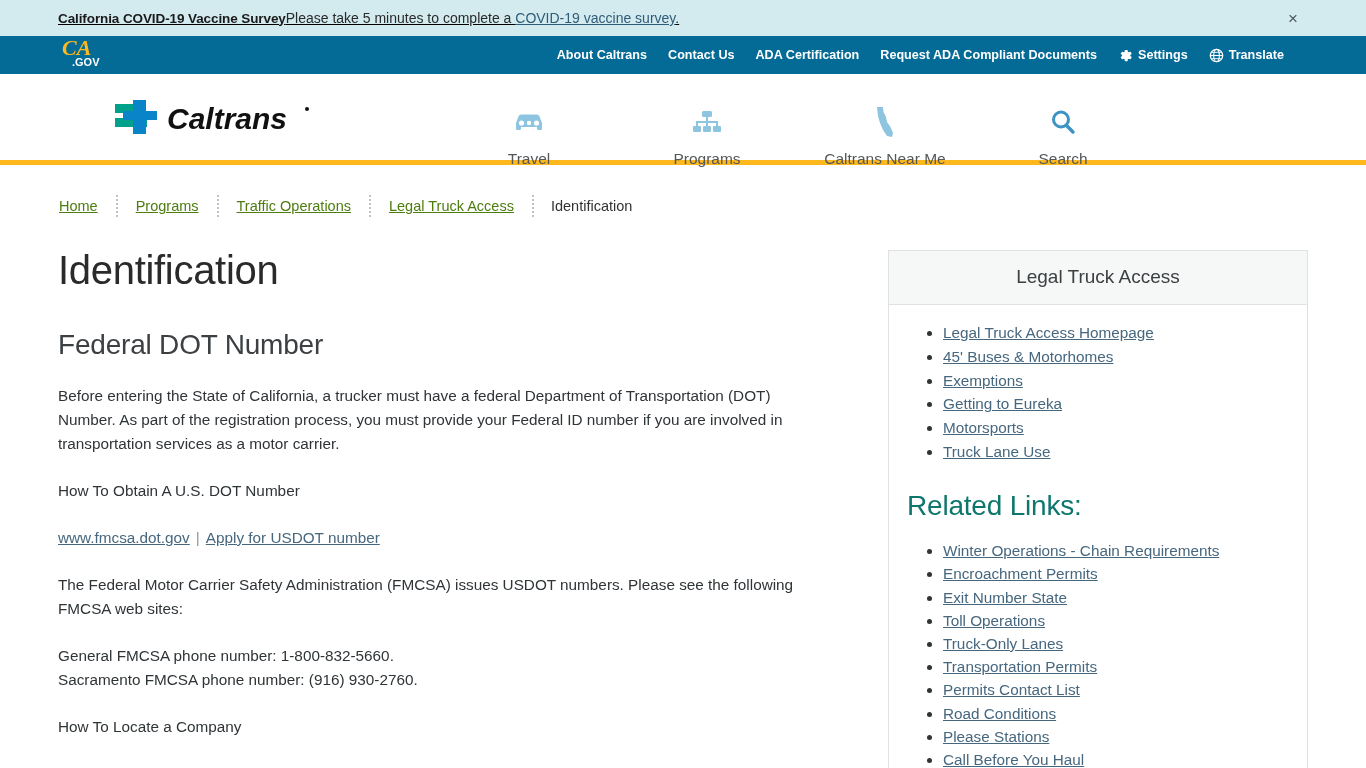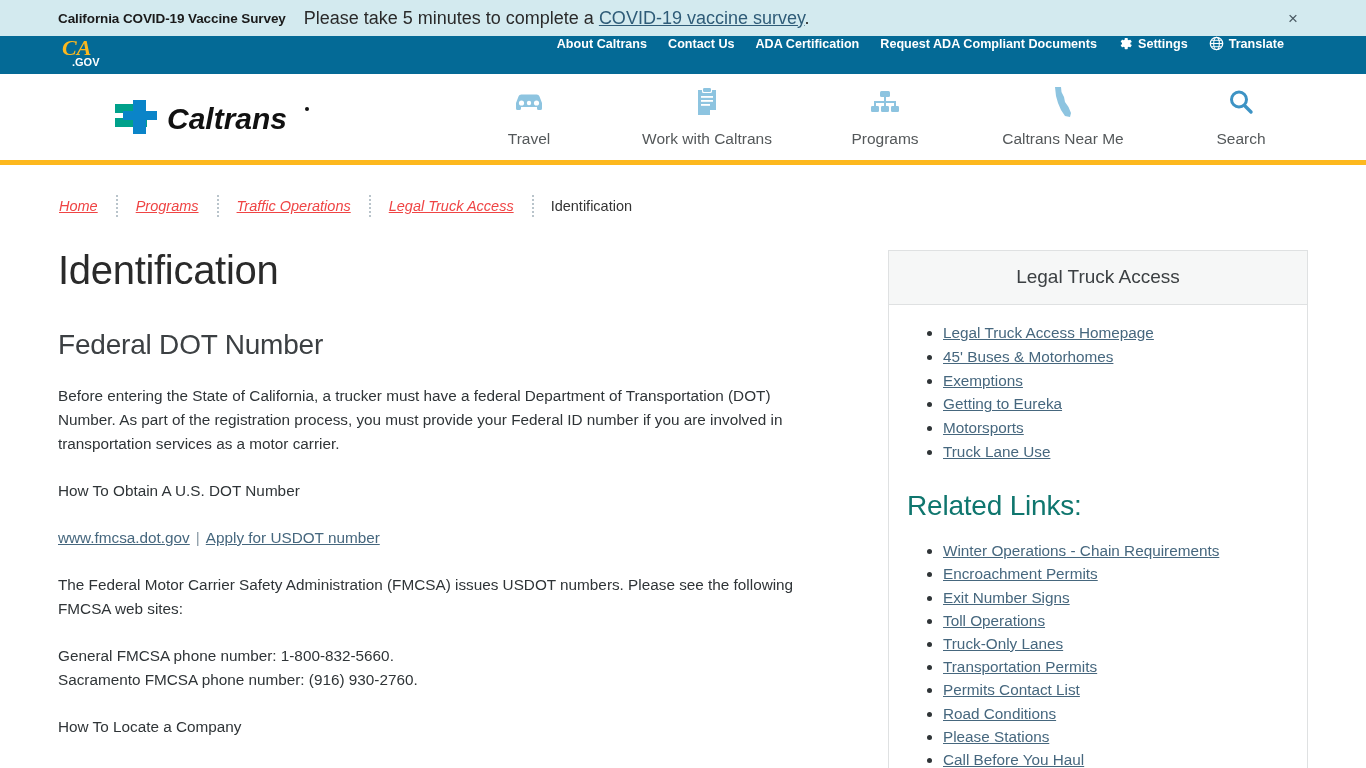--- a/index.html
+++ b/index.html
@@ -13,31 +13,31 @@
   }
 
   
   .alert-bar {
     height: 36px;
     background: #d3eaef;
     display: flex;
     align-items: center;
     padding: 0 12px 0 58px;
     position: relative;
+    text-decoration: underline;
   }
   .alert-title {
     font-size: 13.5px;
     font-weight: bold;
     color: #1a1a1a;
     letter-spacing: -0.1px;
   }
   .alert-text {
-    font-size: 18px;
+    font-size: 14px;
     color: #2a2a2a;
-    margin-left: 18px;
   }
   .alert-text a {
     color: #2f5c78;
     text-decoration: underline;
   }
   .alert-close {
     position: absolute;
     right: 62px;
     top: 50%;
     transform: translateY(-50%);
@@ -49,21 +49,21 @@
     border: none;
     padding: 2px 6px;
     font-family: "Liberation Sans", sans-serif;
   }
 
   
   .utility-bar {
     height: 38px;
     background: #046a96;
     display: flex;
-    align-items: flex-start;
+    align-items: center;
     position: relative;
   }
   .ca-logo {
     position: absolute;
     left: 58px;
     top: -3px;
     width: 50px;
     height: 40px;
     display: block;
   }
@@ -98,21 +98,21 @@
   .brand {
     position: absolute;
     left: 105px;
     top: 22px;
   }
   .brand svg { display: block; }
 
   .main-nav {
     position: absolute;
     left: 440px;
-    top: 8px;
+    top: 28px;
     display: flex;
     align-items: flex-start;
   }
   .nav-item {
     width: 178px;
     text-align: center;
     text-decoration: none;
     display: block;
   }
   .nav-item .nav-icon {
@@ -131,24 +131,23 @@
   }
 
   
   .breadcrumb {
     padding: 30px 0 0 58px;
     display: flex;
     align-items: center;
     font-size: 14.5px;
   }
   .breadcrumb a {
-    color: #ef4444;
+    color: #4d7c0f;
     text-decoration: underline;
     padding: 0 1px;
-    font-style: italic;
   }
   .breadcrumb .crumb-current { color: #333; }
   .breadcrumb .crumb-sep {
     display: inline-block;
     width: 1px;
     height: 22px;
     border-left: 2px dotted #b9c4cb;
     margin: 0 17px;
   }
 
@@ -313,32 +312,20 @@
         <svg width="34" height="24" viewBox="0 0 34 24" fill="#8dc4e0" aria-hidden="true">
           <path d="M4 13 L6.5 6.5 C7 5.2 8 4.5 9.4 4.5 h15.2 c1.4 0 2.4 .7 2.9 2 L30 13 v5.5 a1.5 1.5 0 0 1-1.5 1.5 h-2 a1.5 1.5 0 0 1-1.5-1.5 V17 H9 v1.5 A1.5 1.5 0 0 1 7.5 20 h-2 A1.5 1.5 0 0 1 4 18.5 z"></path>
           <circle cx="9.5" cy="13" r="2.6" fill="#ffffff"></circle>
           <circle cx="24.5" cy="13" r="2.6" fill="#ffffff"></circle>
           <circle cx="17" cy="13" r="2.2" fill="#ffffff"></circle>
         </svg>
       </span>
       <span class="nav-label">Travel</span>
     </a>
 
-    <a href="#" class="nav-item">
-      <span class="nav-icon">
-        <svg width="26" height="30" viewBox="0 0 26 30" fill="#8dc4e0" aria-hidden="true">
-          <rect x="9" y="1" width="8" height="4" rx="1.2"></rect>
-          <path d="M4 3 h4 v1.5 a1.5 1.5 0 0 0 1.5 1.5 h7 A1.5 1.5 0 0 0 18 4.5 V3 h4 v20 h-6 v5 H4 z"></path>
-          <rect x="7" y="9" width="12" height="1.8" fill="#ffffff"></rect>
-          <rect x="7" y="13" width="12" height="1.8" fill="#ffffff"></rect>
-          <rect x="7" y="17" width="9" height="1.8" fill="#ffffff"></rect>
-        </svg>
-      </span>
-      <span class="nav-label">Work with Caltrans</span>
-    </a>
 
     <a href="#" class="nav-item">
       <span class="nav-icon">
         <svg width="34" height="26" viewBox="0 0 34 26" fill="#8dc4e0" aria-hidden="true">
           <rect x="12" y="2" width="10" height="6" rx="1.5"></rect>
           <rect x="16" y="8" width="2" height="5"></rect>
           <rect x="6" y="12" width="22" height="2"></rect>
           <rect x="6" y="13" width="2" height="4"></rect>
           <rect x="16" y="13" width="2" height="4"></rect>
           <rect x="26" y="13" width="2" height="4"></rect>
@@ -417,21 +404,21 @@
           <li><a href="#">Getting to Eureka</a></li>
           <li><a href="#">Motorsports</a></li>
           <li><a href="#">Truck Lane Use</a></li>
         </ul>
 
         <h2 class="related-title">Related Links:</h2>
 
         <ul class="related-list">
           <li><a href="#">Winter Operations - Chain Requirements</a></li>
           <li><a href="#">Encroachment Permits</a></li>
-          <li><a href="#">Exit Number Signs</a></li>
+          <li><a href="#">Exit Number State</a></li>
           <li><a href="#">Toll Operations</a></li>
           <li><a href="#">Truck-Only Lanes</a></li>
           <li><a href="#">Transportation Permits</a></li>
           <li><a href="#">Permits Contact List</a></li>
           <li><a href="#">Road Conditions</a></li>
           <li><a href="#">Please Stations</a></li>
           <li><a href="#">Call Before You Haul</a></li>
         </ul>
       </div>
     </div>

